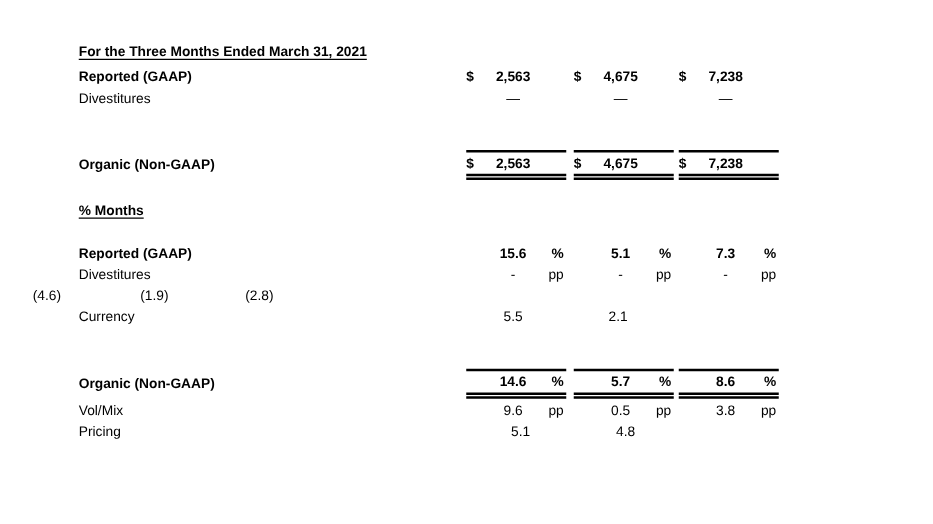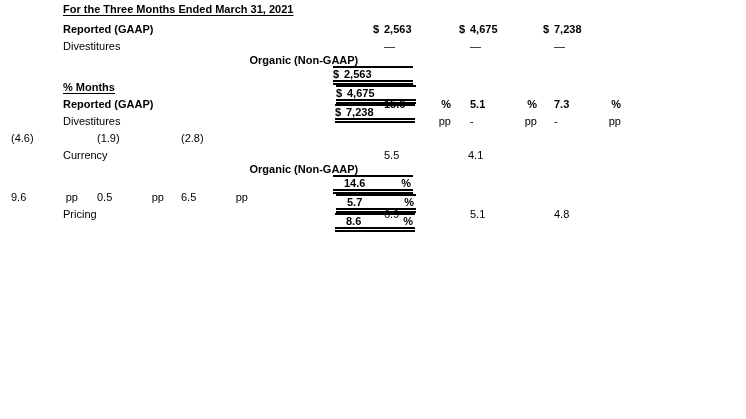--- a/index.html
+++ b/index.html
@@ -11,25 +11,25 @@
     -webkit-font-smoothing:antialiased;
   }
   .sheet { padding-top:2px; }
   .row { display:flex; align-items:center; height:17px; }
   .row.title-row { height:18px; align-items:flex-start; padding-top:1px; }
   .label { margin-left:63px; width:310px; white-space:nowrap; }
   .cell { width:80px; height:100%; display:flex; align-items:center; }
   .cell.c2 { margin-left:6px; }
   .cell.c3 { margin-left:4px; }
   .cur { width:11px; text-align:left; }
-  .val { flex:1; text-align:left; }
+  .val { flex:1; text-align:center; }
   .suf { width:16px; text-align:right; padding-right:2px; }
-  .bold { font-weight:bold; }
+  .bold { font-weight:bold;margin-top:33px; }
   .underline { text-decoration:underline; text-underline-offset:2px; }
-  .row.totals { height:24px;flex-direction:column; }
+  .row.totals { height:24px; }
   .row.totals .cell { border-top:2px solid #000; border-bottom:5px double #000; }
   .spacer1 { height:1px; }
 </style>
 </head>
 <body>
 
 <div class="sheet">
 
   <div class="row title-row">
     <div class="label bold underline">For the Three Months Ended March 31, 2021</div>
@@ -154,21 +154,21 @@
 
   <div class="row">
     <div class="label">Currency</div>
     <div class="cell c1">
       <span class="cur"></span>
       <span class="val">5.5</span>
       <span class="suf"></span>
     </div>
     <div class="cell c3">
       <span class="cur"></span>
-      <span class="val">4.1</span>
+      <span class="val">2.1</span>
       <span class="suf"></span>
     </div>
   </div>
 
   <div class="row bold totals">
     <div class="label">Organic (Non-GAAP)</div>
     <div class="cell c1">
       <span class="cur"></span>
       <span class="val">14.6</span>
       <span class="suf">%</span>
@@ -181,44 +181,40 @@
     <div class="cell c3">
       <span class="cur"></span>
       <span class="val">8.6</span>
       <span class="suf">%</span>
     </div>
   </div>
 
   <div class="spacer1"></div>
 
   <div class="row">
+    <div class="label">Vol/Mix</div>
     <div class="cell c1">
       <span class="cur"></span>
       <span class="val">9.6</span>
       <span class="suf">pp</span>
     </div>
     <div class="cell c2">
       <span class="cur"></span>
       <span class="val">0.5</span>
       <span class="suf">pp</span>
     </div>
     <div class="cell c3">
       <span class="cur"></span>
-      <span class="val">6.5</span>
+      <span class="val">3.8</span>
       <span class="suf">pp</span>
     </div>
   </div>
 
   <div class="row">
     <div class="label">Pricing</div>
-    <div class="cell c1">
-      <span class="cur"></span>
-      <span class="val">6.9</span>
-      <span class="suf"></span>
-    </div>
     <div class="cell c2">
       <span class="cur"></span>
       <span class="val">5.1</span>
       <span class="suf"></span>
     </div>
     <div class="cell c3">
       <span class="cur"></span>
       <span class="val">4.8</span>
       <span class="suf"></span>
     </div>

